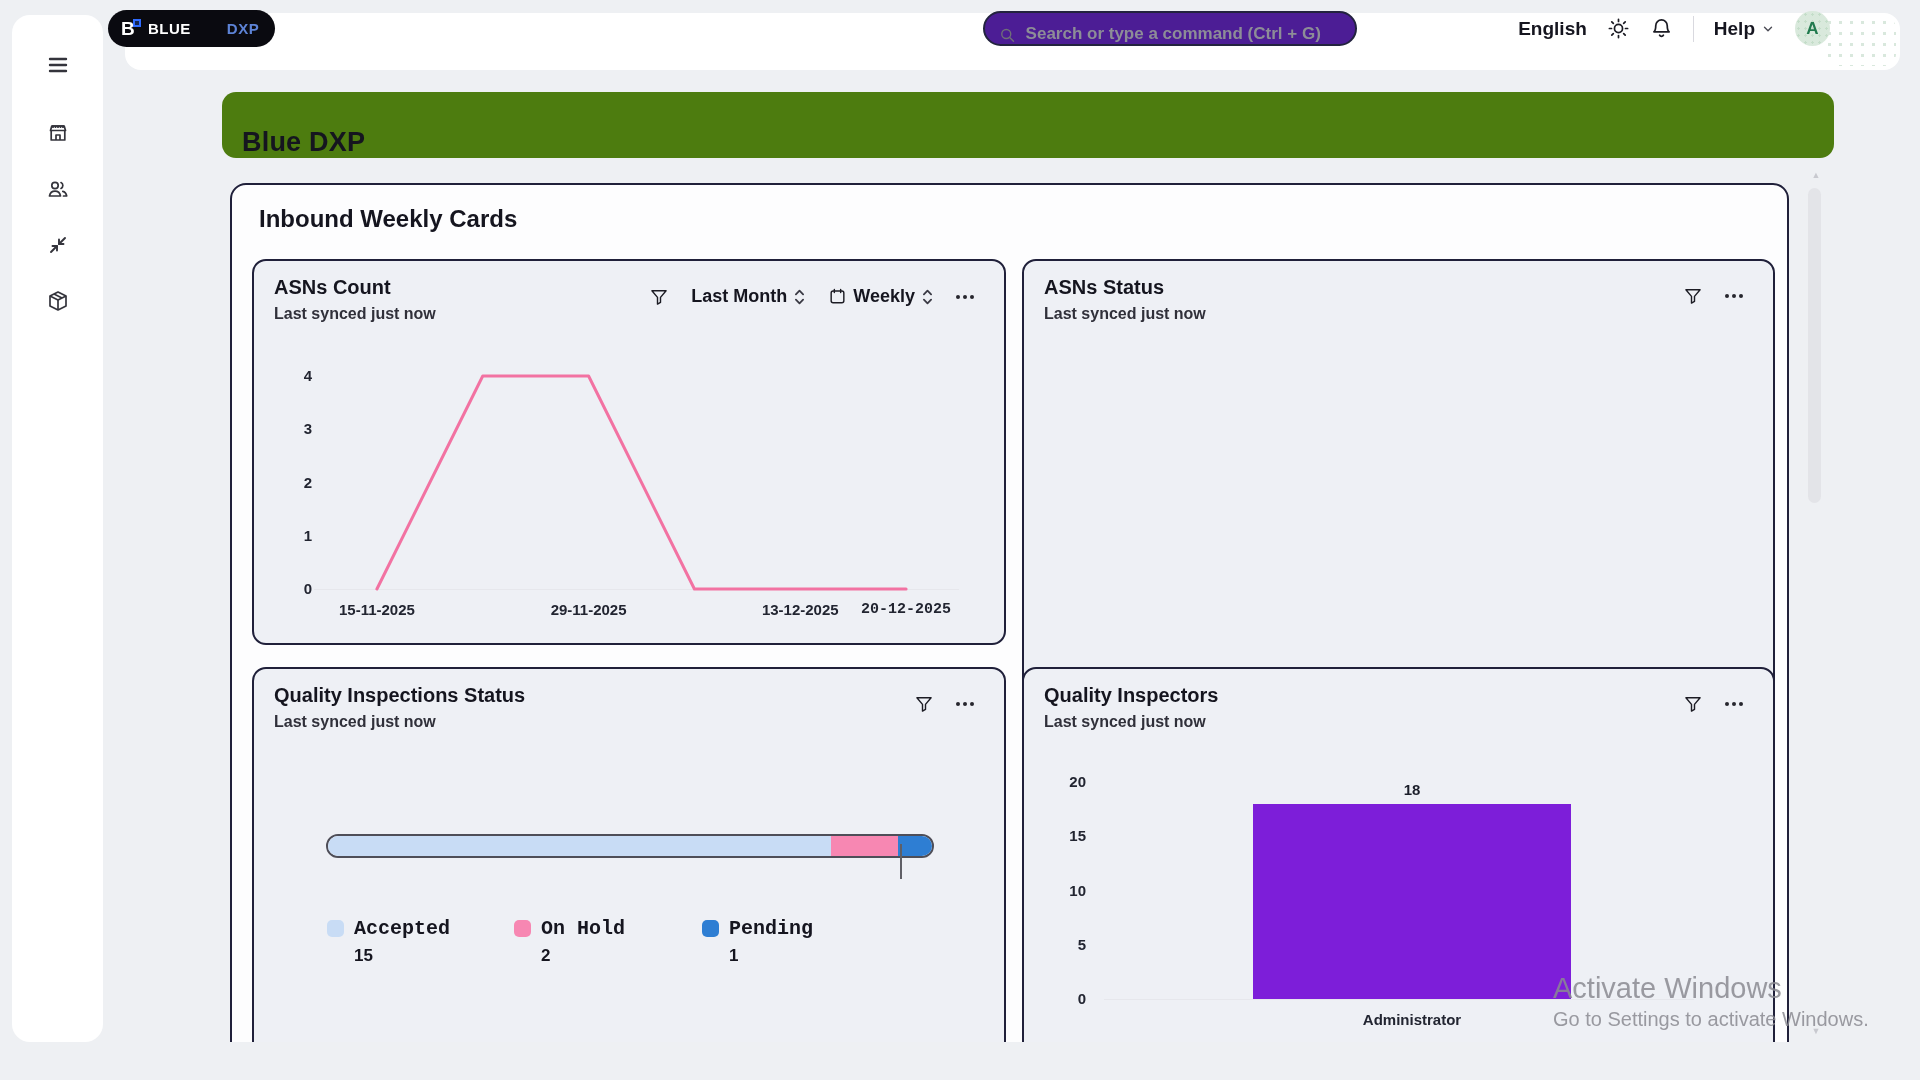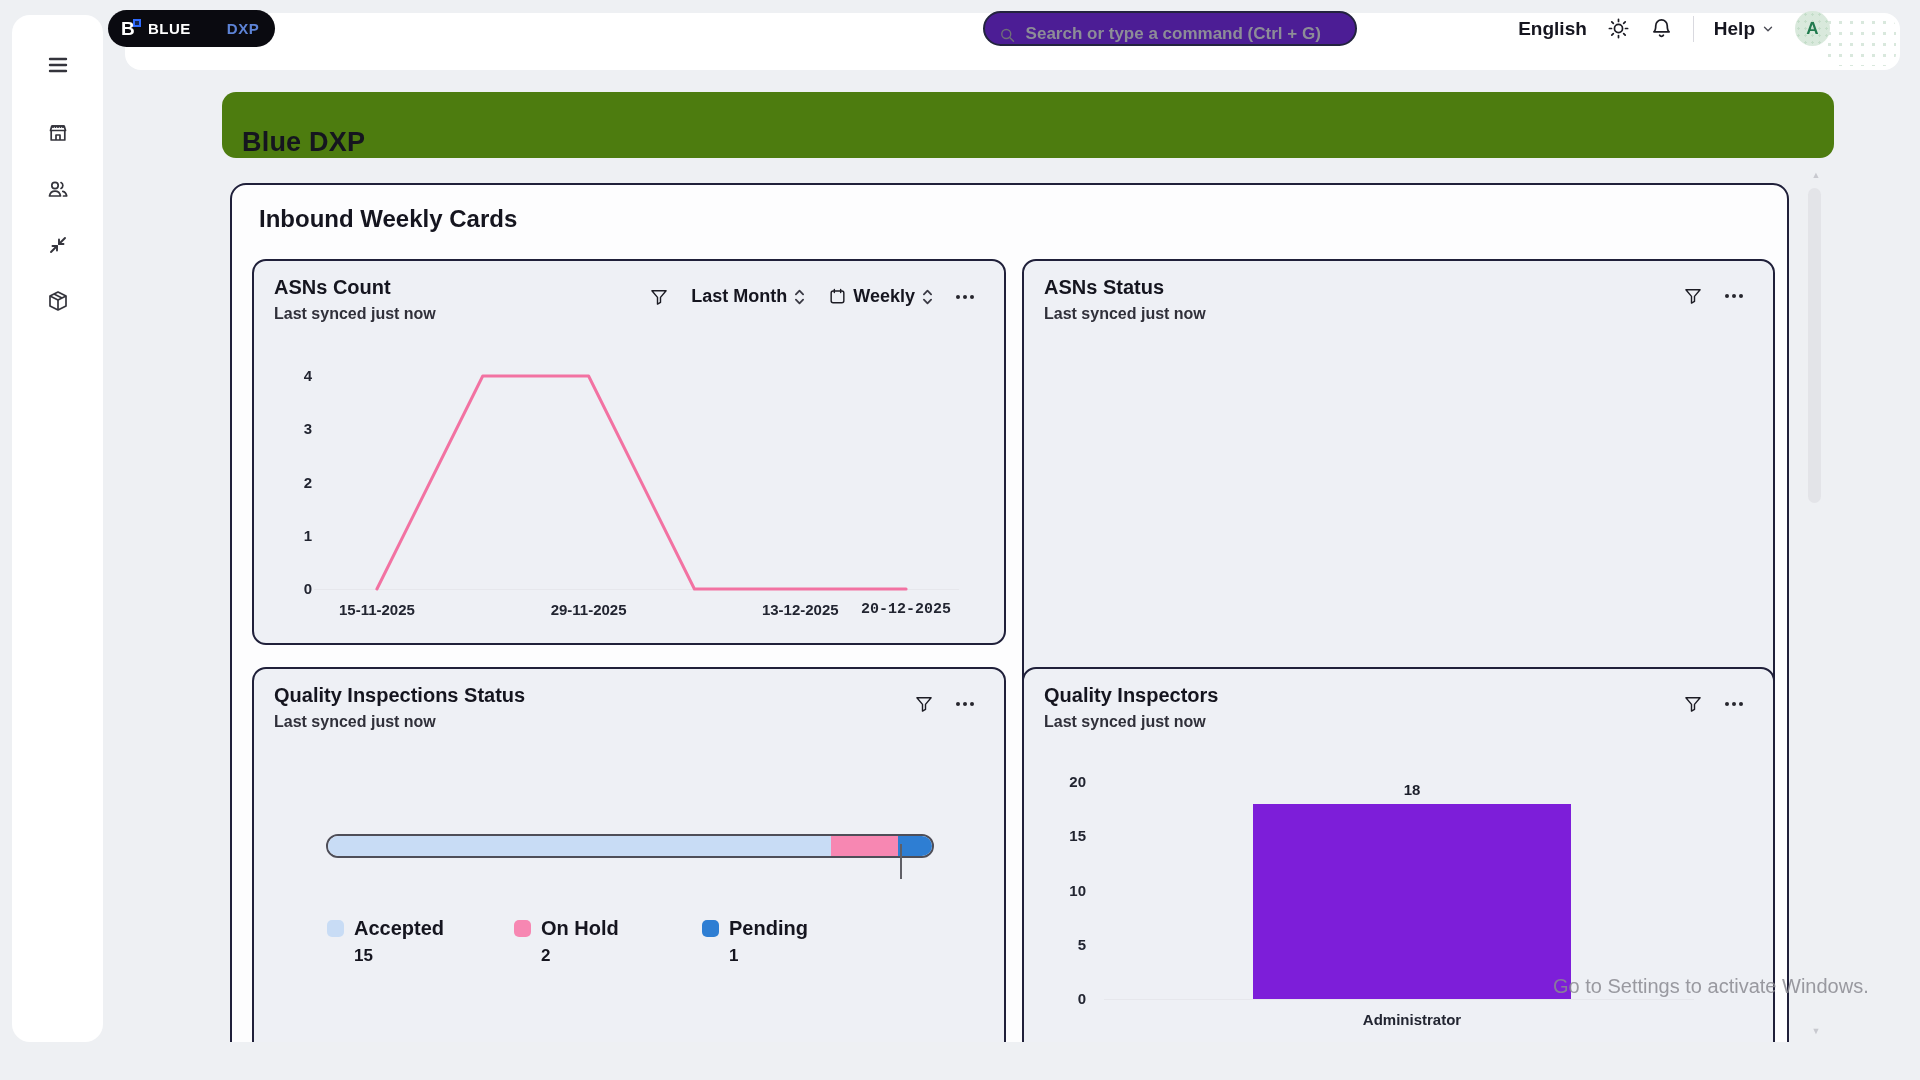--- a/index.html
+++ b/index.html
@@ -90,21 +90,21 @@
   .tick-label { position:absolute; font-size:15px; font-weight:800; color:#222531; text-align:right; }
   .x-label { position:absolute; font-size:15px; font-weight:800; color:#222531; text-align:center; }
   .grid-zero { position:absolute; height:1px; background:#e6e7ec; }
   .bar-value { position:absolute; font-size:15px; font-weight:800; color:#1b1e2a; text-align:center; }
   .stack-outer { position:absolute; height:24px; border:2px solid #4e4e58; border-radius:12px; overflow:hidden; display:flex; background:#fff; }
   .stack-seg { height:100%; }
   .stack-marker { position:absolute; width:2px; background:#5f5f66; }
   .legend-item { position:absolute; }
   .legend-row { display:flex; align-items:center; gap:10px; }
   .legend-swatch { width:17px; height:17px; border-radius:5px; }
-  .legend-label { font-size:20px; font-weight:800; color:#15151f; }
+  .legend-label { font-size:20px; font-weight:800; color:#15151f;font-family:Liberation Mono, monospace; }
   .legend-value { font-size:17px; font-weight:800; color:#15151f; margin-left:27px; margin-top:6px; }
   
   .sb-arrow { position:absolute; left:1810px; width:12px; text-align:center; font-size:9px; color:#c8c9cf; }
   .sb-thumb { position:absolute; left:1808px; top:188px; width:13px; height:315px; background:#e3e4e8; border-radius:7px; cursor:pointer; }
   
   .watermark { position:absolute; left:1553px; top:972px; color:rgba(138,138,144,0.85); z-index:50; pointer-events:none; }
   .watermark .l1 { font-size:29px; }
   .watermark .l2 { font-size:20px; margin-top:3px; }
 </style>
 </head>
@@ -344,14 +344,15 @@
         </div>
     </div>
   </section>
 </div>
 
 <span class="sb-arrow" style="top:170px;">▲</span>
 <div class="sb-thumb"></div>
 <span class="sb-arrow" style="top:1026px;">▼</span>
 
 <div class="watermark">
+  <div class="l1">Activate Windows</div>
   <div class="l2">Go to Settings to activate Windows.</div>
 </div>
 
 </body></html>

